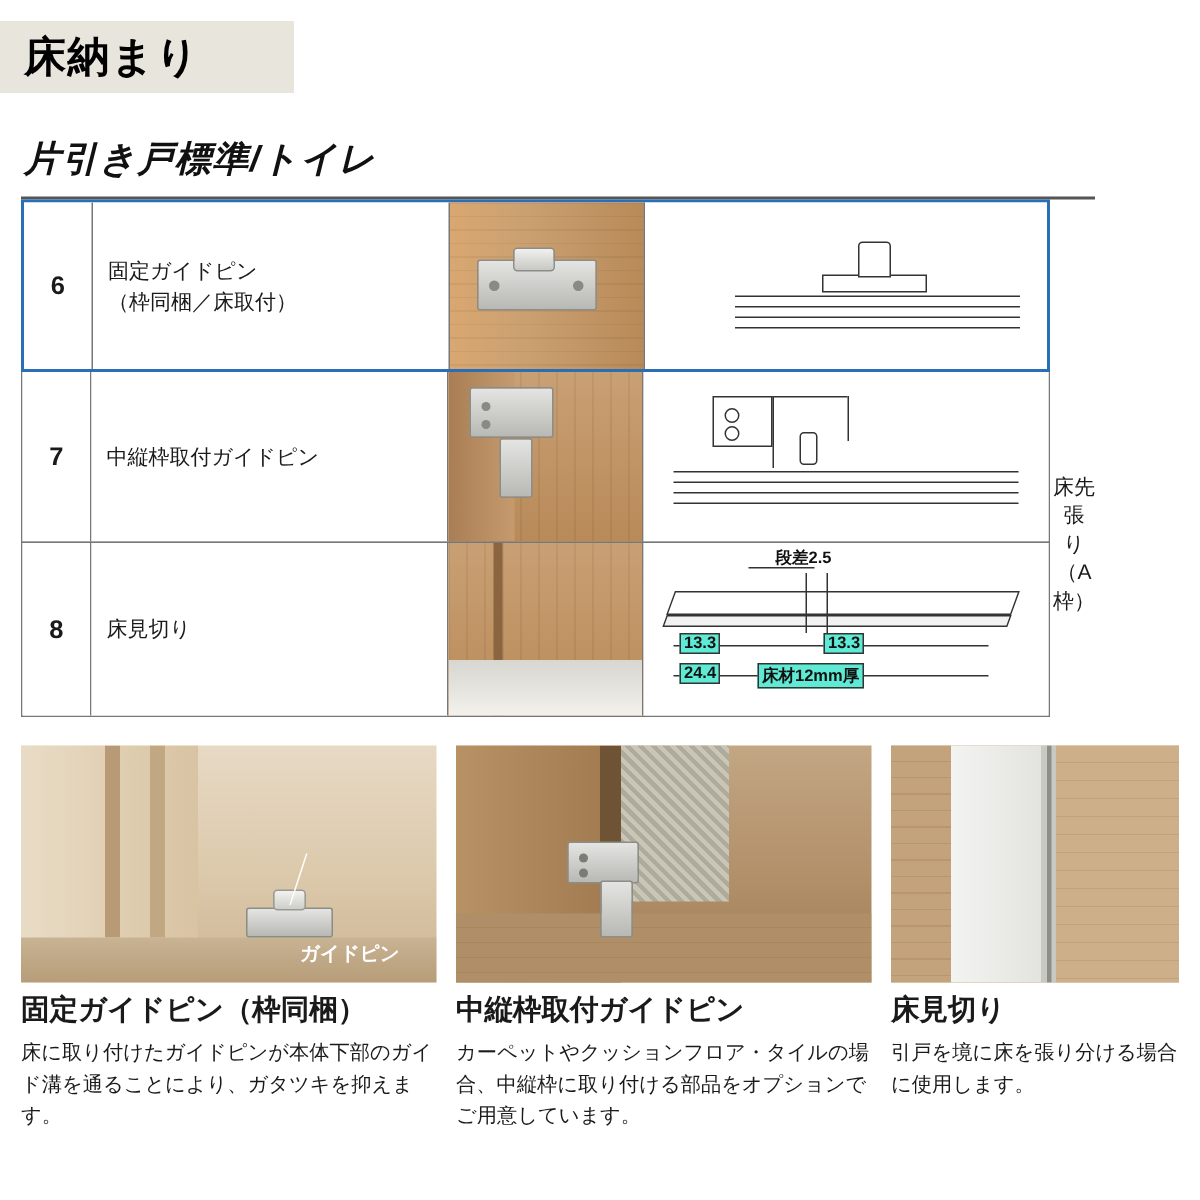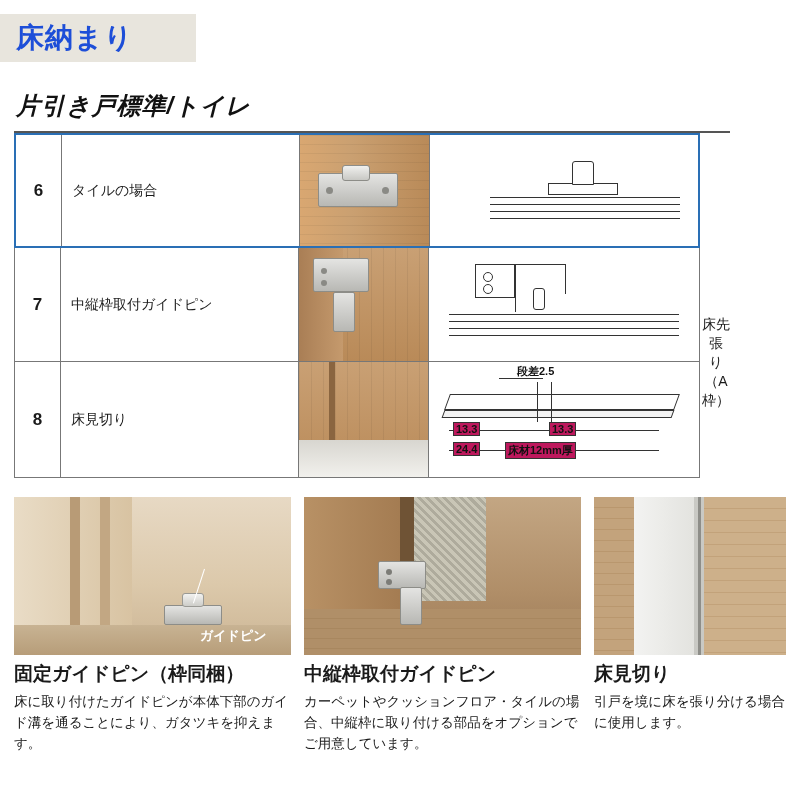--- a/index.html
+++ b/index.html
@@ -18,21 +18,21 @@
     position: absolute;
     left: 0; top: 14px;
     width: 196px; height: 48px;
     background: #e8e5dd;
     display: flex; align-items: center;
   }
   .header-band .title {
     font-size: 28px; font-weight: bold;
     letter-spacing: 1px;
     padding-left: 16px;
-    color: #1d4ed8;
+    color: #000000;
   }
 
   .subtitle {
     position: absolute;
     left: 16px; top: 90px;
     font-size: 24px;
     font-weight: bold;
     color: #111;
     letter-spacing: 1px;
     font-style: italic;
@@ -171,40 +171,41 @@
     color: #111;
     font-weight: bold;
   }
 
   
   .hline { position:absolute; background:#333; height:1px; }
   .vline { position:absolute; background:#333; width:1px; }
   .dimtxt { position:absolute; font-size:11px; color:#111; white-space:nowrap; }
   .boxtxt {
     position:absolute; font-size:11px; color:#111;
-    border:1px solid #333; background:#be185d; padding:0 2px; white-space:nowrap;
+    border:1px solid #333; background:#5eead4; padding:0 2px; white-space:nowrap;
   }
 </style>
 </head>
 <body>
 
 <div class="header-band">
   <div class="title">床納まり</div>
 </div>
 
 <div class="subtitle">片引き戸標準/トイレ</div>
 <div class="subtitle-rule"></div>
 
 <div class="spec-table">
 
   <div class="spec-row r6">
     <div class="cell-no">6</div>
     <div class="cell-name">
       <div>
-        <div>タイルの場合</div>
+        <div>固定ガイドピン</div>
+        <div>（枠同梱／床取付）</div>
       </div>
     </div>
     <div class="cell-photo">
       <div class="wood"></div>
       <div class="metal-plate" style="left:18px; top:38px; width:80px; height:34px;"></div>
       <div style="position:absolute;left:42px;top:30px;width:28px;height:16px;background:linear-gradient(180deg,#f0f0ee,#c8c8c4);border:1px solid #8d8d88;border-radius:3px;"></div>
       <div style="position:absolute;left:26px;top:52px;width:7px;height:7px;border-radius:50%;background:#8a8a85;"></div>
       <div style="position:absolute;left:82px;top:52px;width:7px;height:7px;border-radius:50%;background:#8a8a85;"></div>
     </div>
     <div class="cell-diagram">

